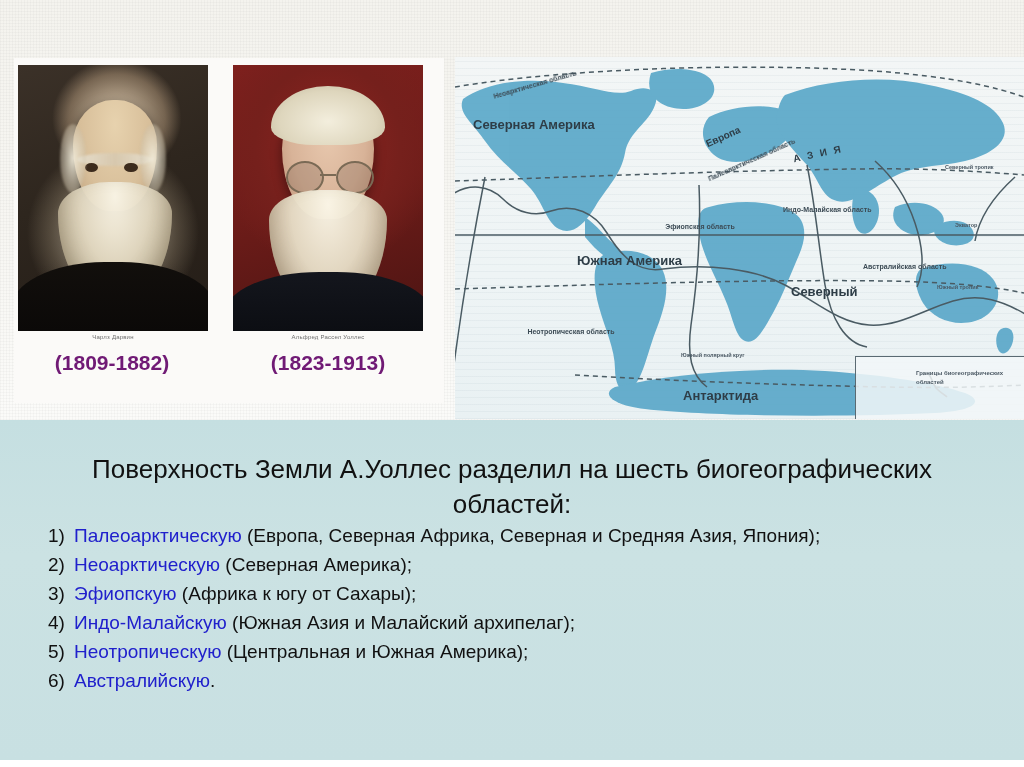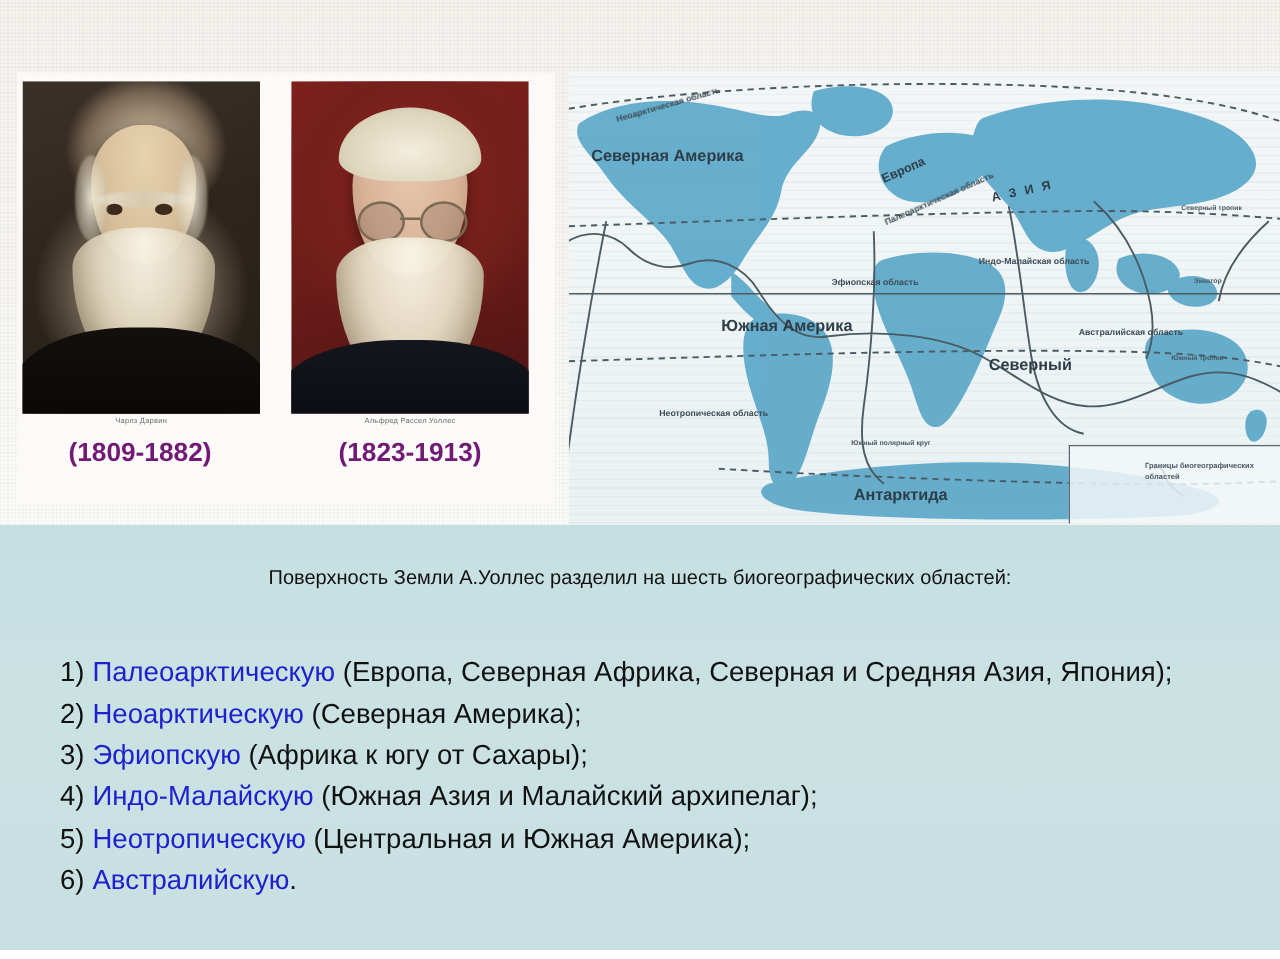--- a/index.html
+++ b/index.html
@@ -175,25 +175,25 @@
   
   .panel{
     position:absolute;left:0;top:420px;width:1024px;height:340px;
     background:linear-gradient(#c5dfe1,#cbe2e3 40%,#c8e0e2);
   }
   .panel-foot{
     position:absolute;left:0;top:760px;width:1024px;height:7px;background:#ffffff;
   }
   .intro{
     position:absolute;left:70px;top:32px;width:884px;
-    text-align:center;font-size:16px;color:#111;line-height:1.35;
+    text-align:center;font-size:26px;color:#111;line-height:1.35;
   }
   .list{
     position:absolute;left:48px;top:103px;width:950px;
-    font-size:22px;color:#111;line-height:1.37;
+    font-size:19px;color:#111;line-height:1.37;
   }
   .li{margin-bottom:3px;text-indent:0;padding-left:26px;}
   .li .num{display:inline-block;width:26px;margin-left:-26px;color:#111;}
   .li .hl{color:#2020cc;}
 </style>
 </head>
 <body>
 
 <div class="slide">
 

